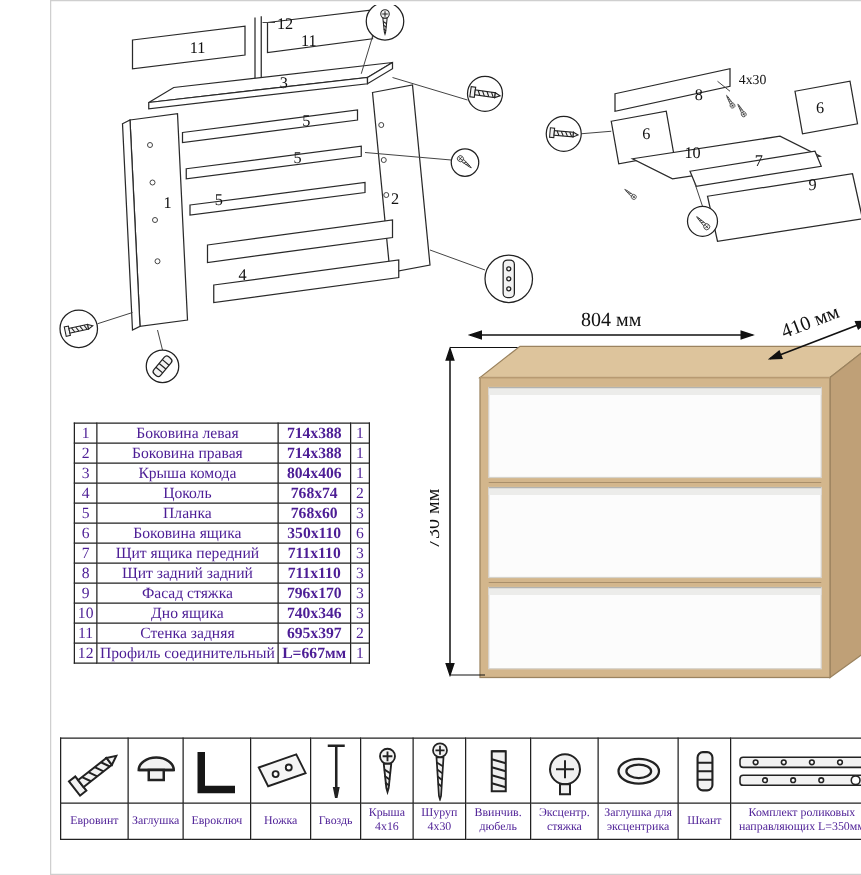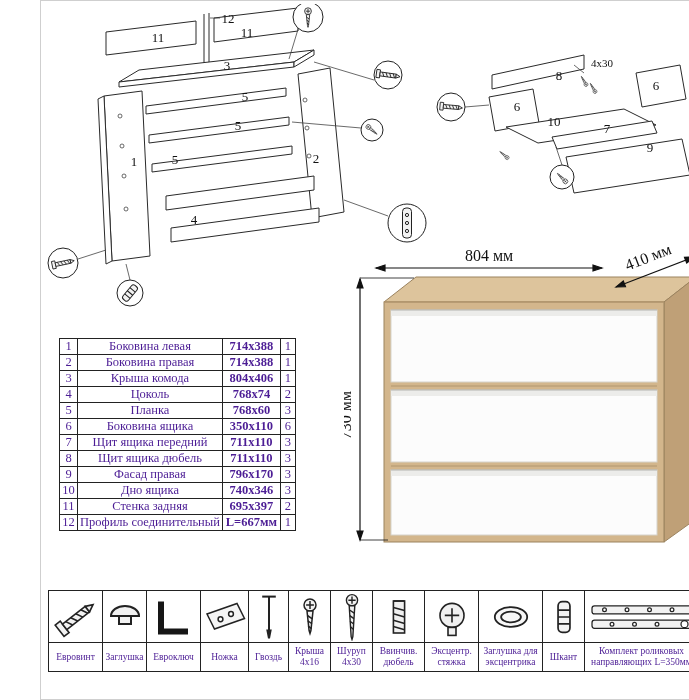--- a/index.html
+++ b/index.html
@@ -303,27 +303,27 @@
         <td class="c-qty">6</td>
       </tr>
       <tr>
         <td class="c-num">7</td>
         <td class="c-name">Щит ящика передний</td>
         <td class="c-size">711x110</td>
         <td class="c-qty">3</td>
       </tr>
       <tr>
         <td class="c-num">8</td>
-        <td class="c-name">Щит ящика дюбель</td>
+        <td class="c-name">Щит задний задний</td>
         <td class="c-size">711x110</td>
         <td class="c-qty">3</td>
       </tr>
       <tr>
         <td class="c-num">9</td>
-        <td class="c-name">Фасад правая</td>
+        <td class="c-name">Фасад стяжка</td>
         <td class="c-size">796x170</td>
         <td class="c-qty">3</td>
       </tr>
       <tr>
         <td class="c-num">10</td>
         <td class="c-name">Дно ящика</td>
         <td class="c-size">740x346</td>
         <td class="c-qty">3</td>
       </tr>
       <tr>

